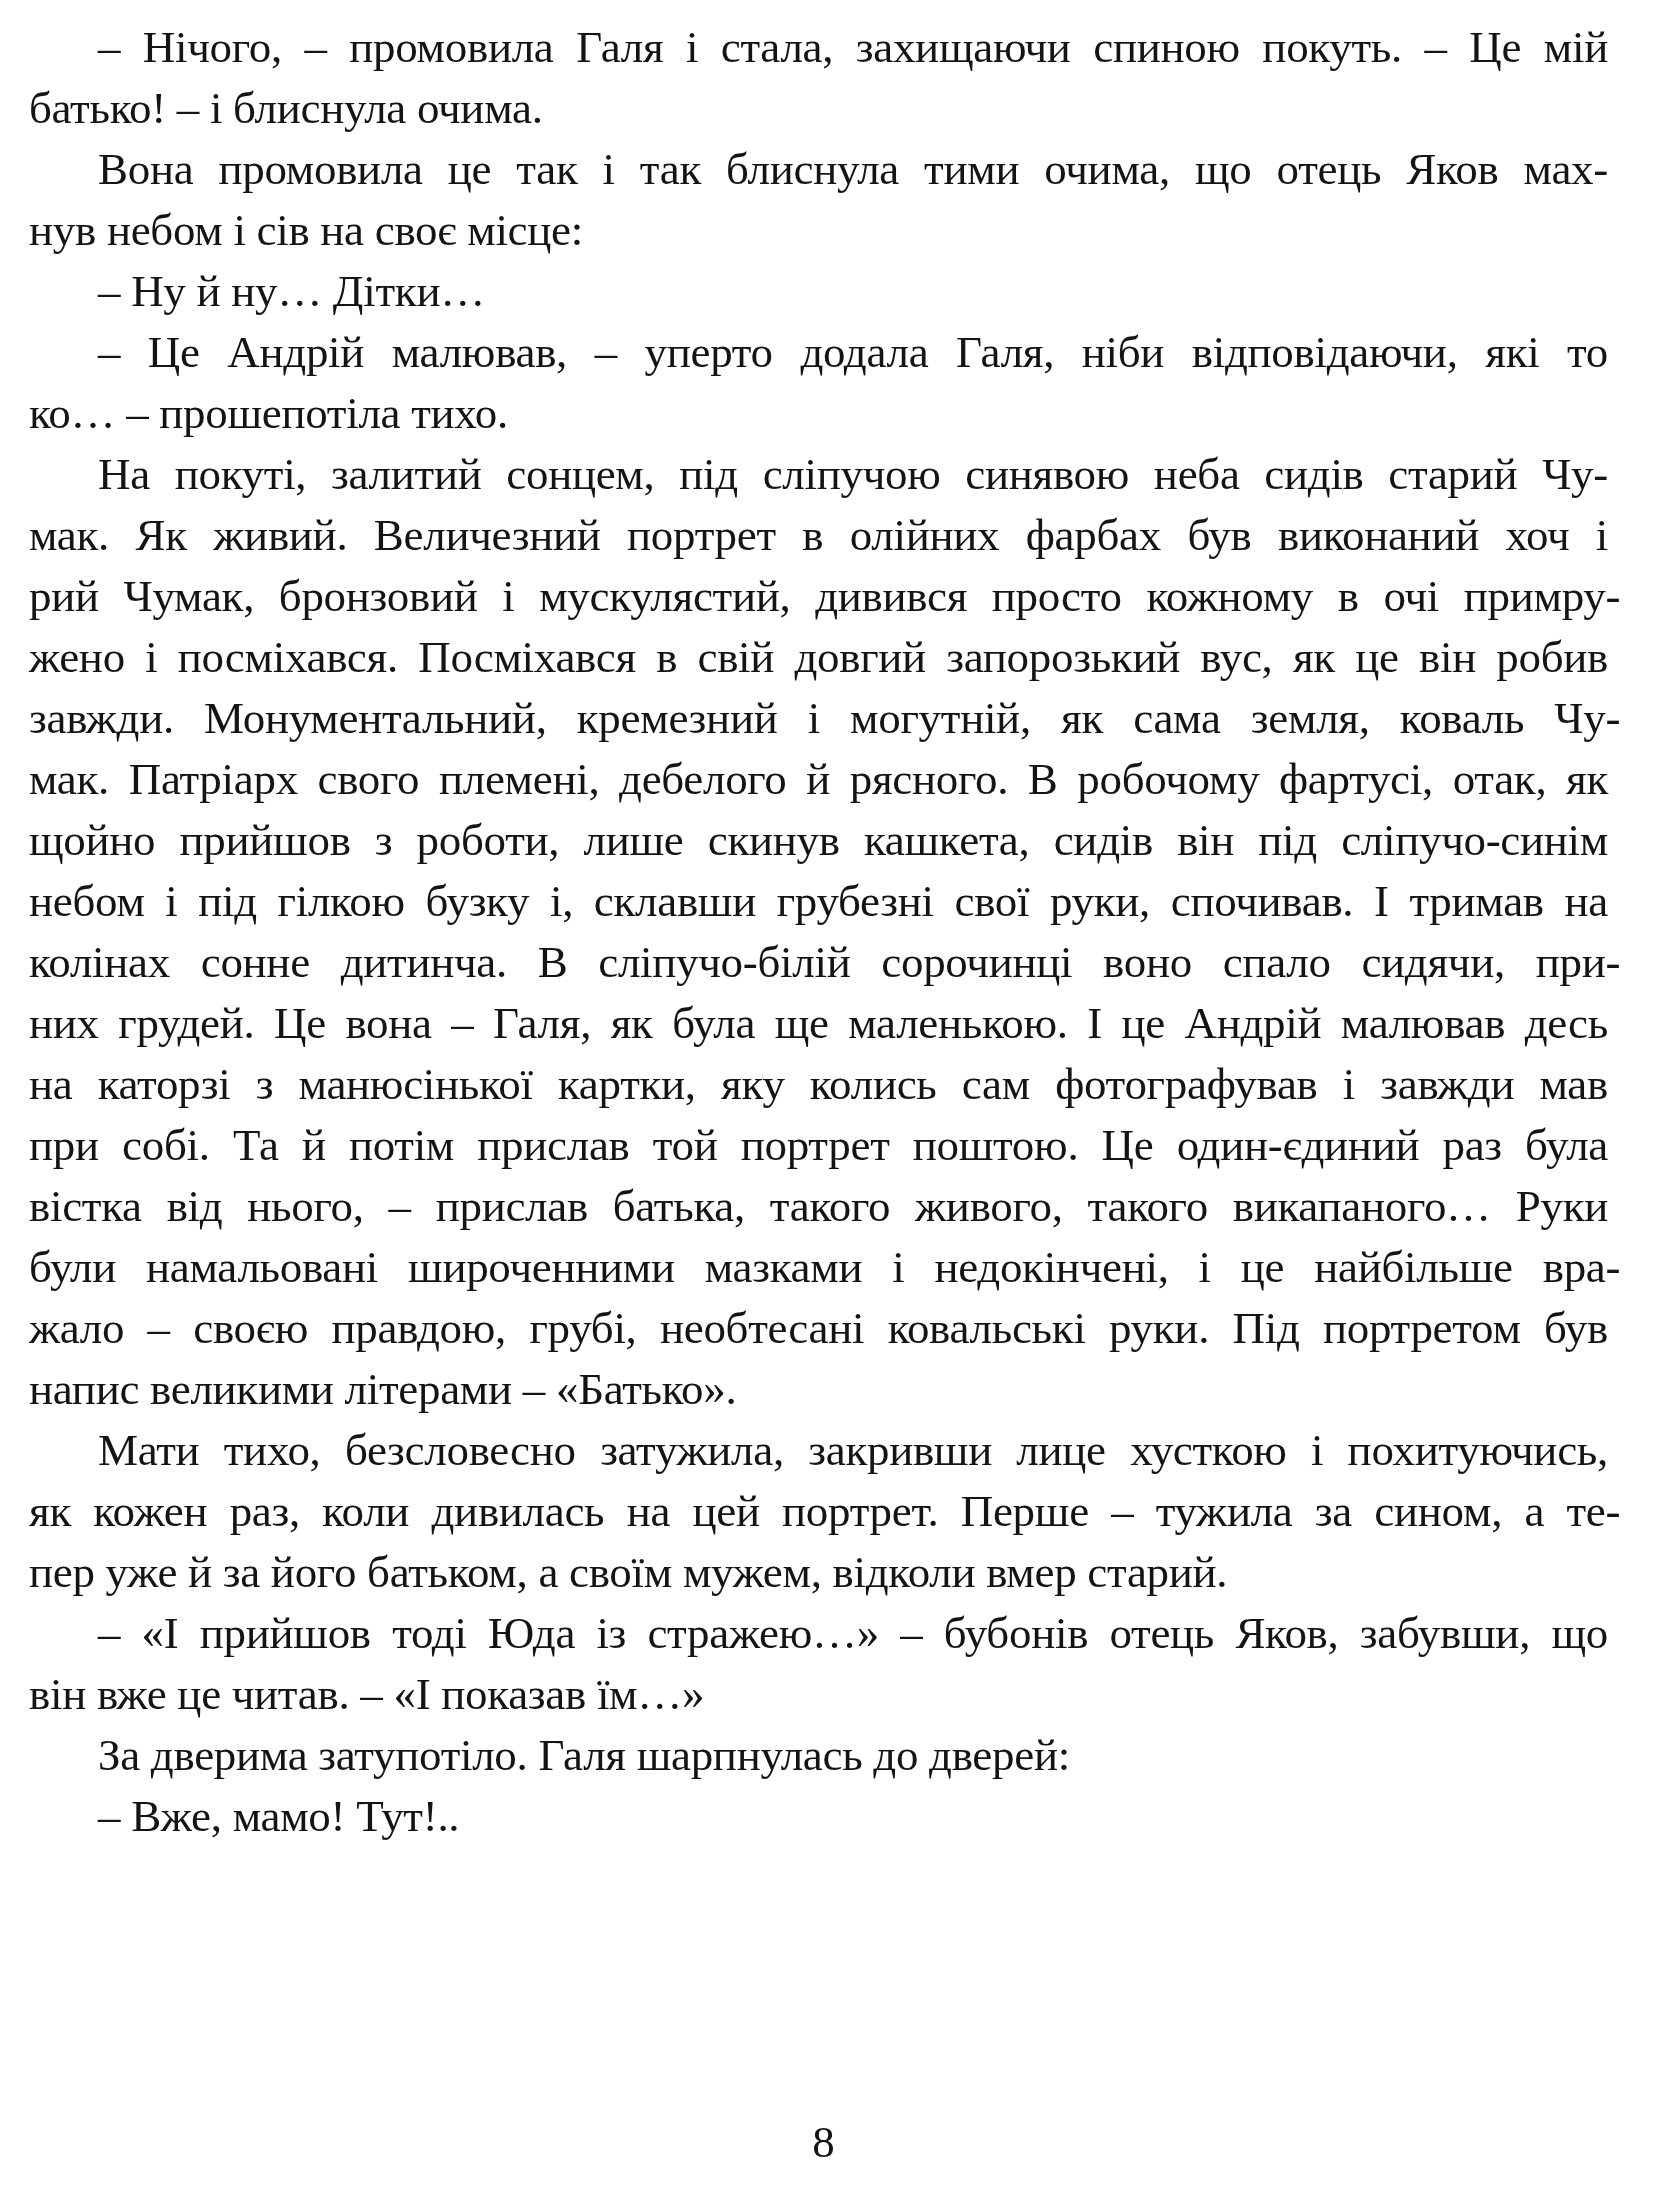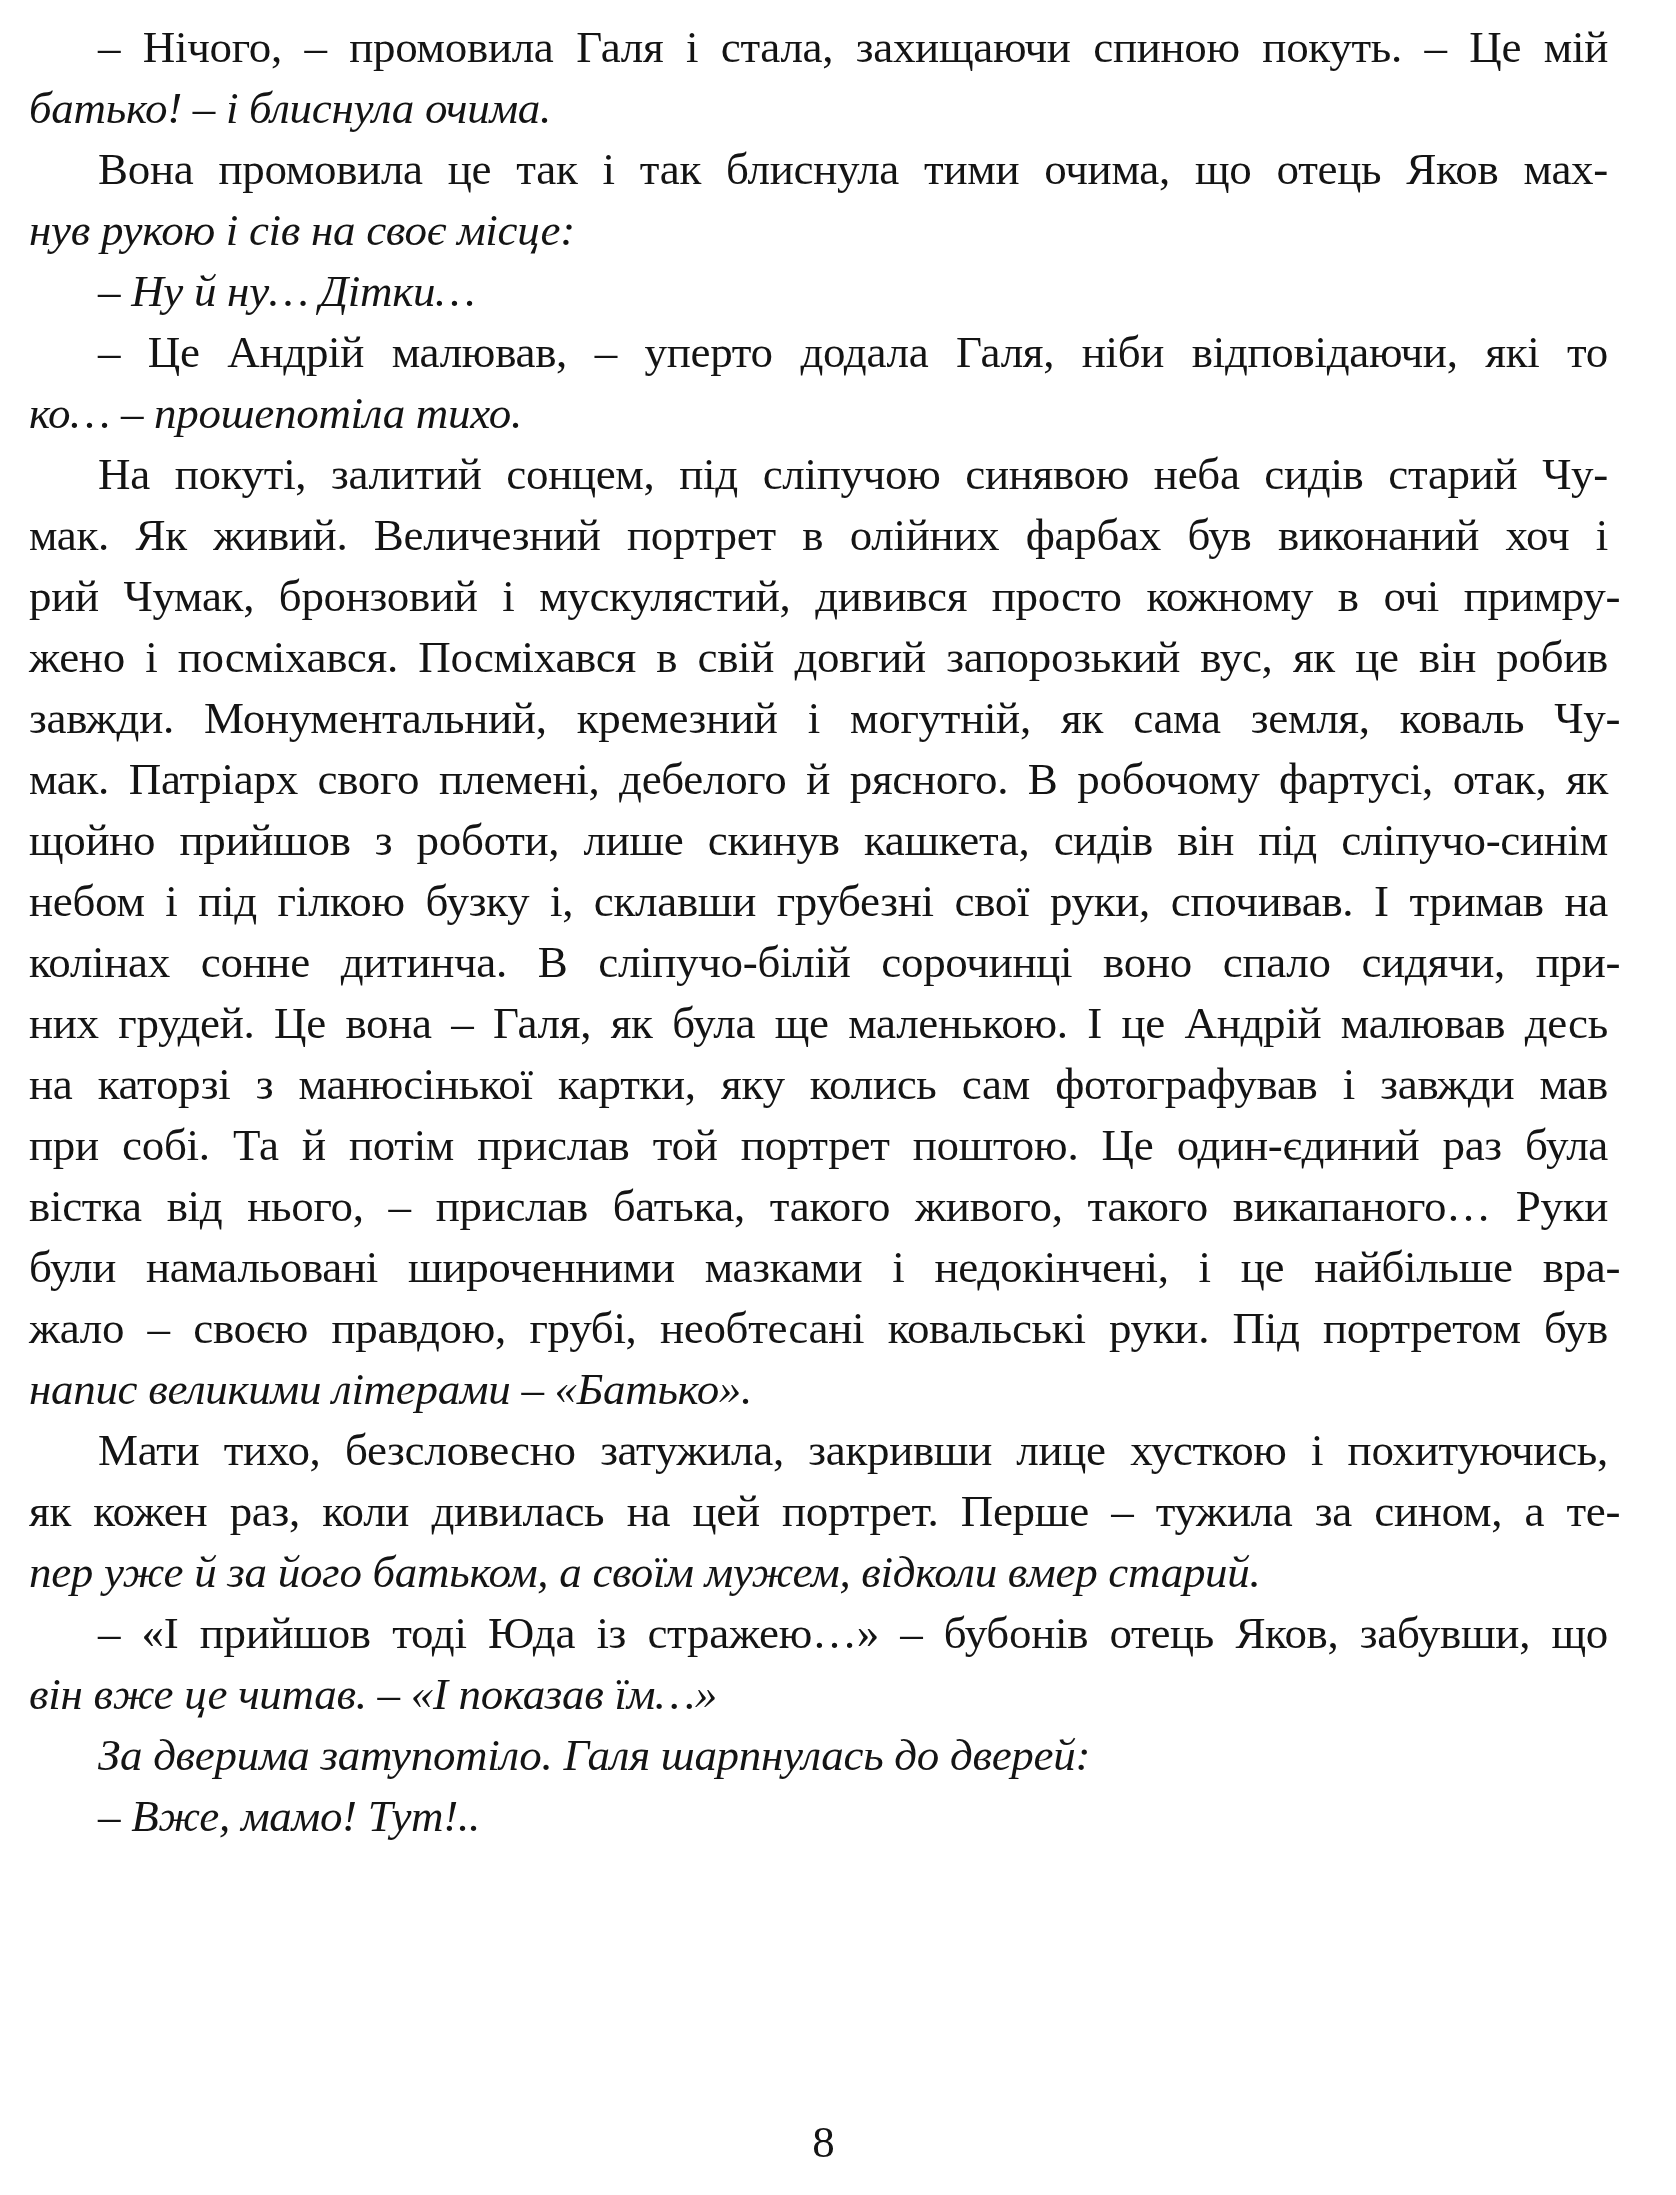--- a/index.html
+++ b/index.html
@@ -27,21 +27,20 @@
     line-height: 61px;
     font-size: 45px;
     white-space: nowrap;
     text-align: justify;
     text-align-last: justify;
     letter-spacing: -0.3px;
   }
   .line.last {
     text-align: left;
     text-align-last: left;
-    font-style: italic;
   }
   .line.indent {
     padding-left: 69px;
     width: calc(100% - 69px);
   }
   .line.hy {
     margin-right: -12.2px;
   }
   .page-number {
     position: absolute;
@@ -53,21 +52,21 @@
     line-height: 61px;
   }
 </style>
 </head>
 <body>
 
 <div class="page">
   <span class="line indent">– Нічого, – промовила Галя і стала, захищаючи спиною покуть. – Це мій</span>
   <span class="line last">батько! – і блиснула очима.</span>
   <span class="line indent hy">Вона промовила це так і так блиснула тими очима, що отець Яков мах-</span>
-  <span class="line last">нув рукою і сів на своє місце:</span>
+  <span class="line last">нув небом і сів на своє місце:</span>
   <span class="line indent last">– Ну й ну… Дітки…</span>
   <span class="line indent">– Це Андрій малював, – уперто додала Галя, ніби відповідаючи, які то</span>
   <span class="line last">ко… – прошепотіла тихо.</span>
   <span class="line indent hy">На покуті, залитий сонцем, під сліпучою синявою неба сидів старий Чу-</span>
   <span class="line">мак. Як живий. Величезний портрет в олійних фарбах був виконаний хоч і</span>
   <span class="line hy">рий Чумак, бронзовий і мускулястий, дивився просто кожному в очі примру-</span>
   <span class="line">жено і посміхався. Посміхався в свій довгий запорозький вус, як це він робив</span>
   <span class="line hy">завжди. Монументальний, кремезний і могутній, як сама земля, коваль Чу-</span>
   <span class="line">мак. Патріарх свого племені, дебелого й рясного. В робочому фартусі, отак, як</span>
   <span class="line">щойно прийшов з роботи, лише скинув кашкета, сидів він під сліпучо-синім</span>

